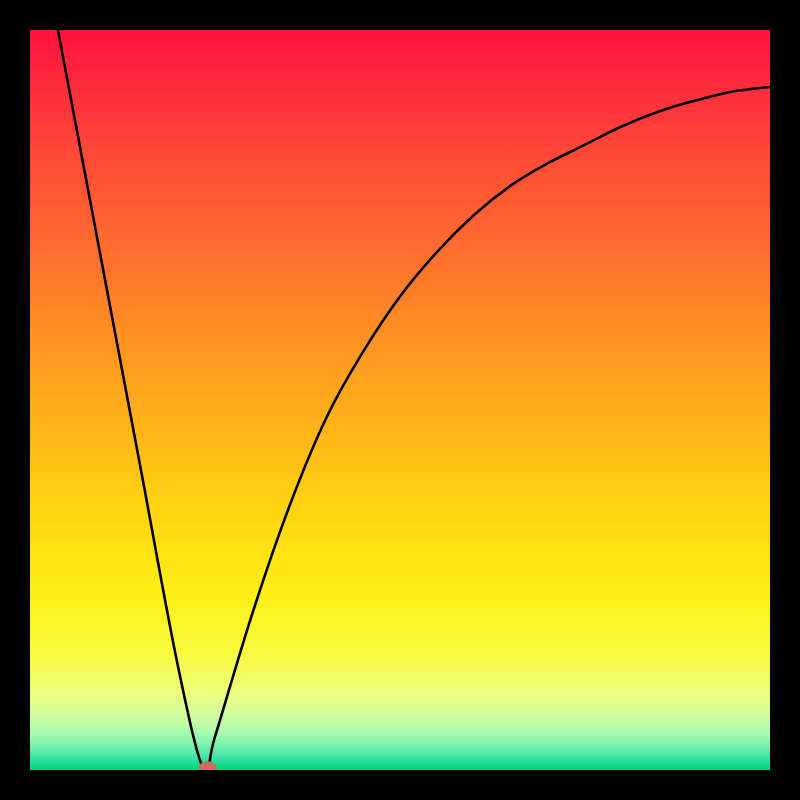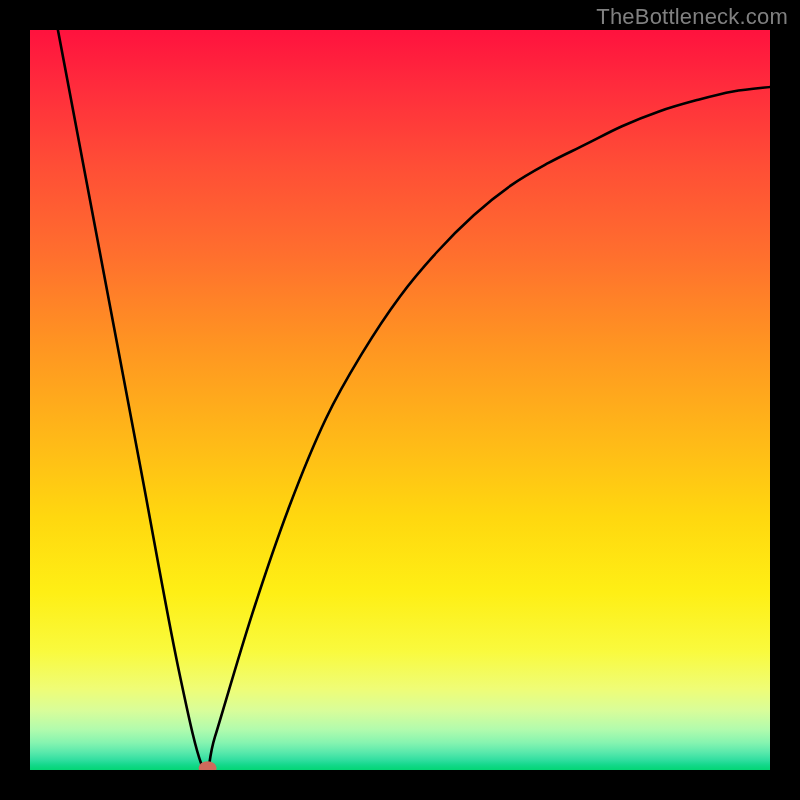--- a/index.html
+++ b/index.html
@@ -59,21 +59,20 @@
     right: 12px;
     color: #808080;
     font-size: 22px;
     letter-spacing: 0.2px;
   }
 </style>
 </head>
 <body>
 
 <div class="frame">
-  <div class="attribution">TheBottleneck.com</div>
   <div class="plot">
     <div class="gradient"></div>
     <svg class="curve-svg" viewBox="0 0 740 740" preserveAspectRatio="none">
       <path d="M 0.00 -148.00 C 6.66 -112.70, 23.68 -22.50, 37.00 48.10 C 50.32 118.70, 60.68 173.60, 74.00 244.20 C 87.32 314.80, 97.68 369.70, 111.00 440.30 C 124.32 510.90, 136.68 582.45, 148.00 636.40 C 159.32 690.35, 167.24 727.35, 173.90 740.00 C 180.56 752.65, 176.34 734.67, 185.00 706.70 C 193.66 678.73, 208.68 625.89, 222.00 584.60 C 235.32 543.31, 245.68 512.60, 259.00 477.30 C 272.32 442.00, 282.68 416.47, 296.00 388.50 C 309.32 360.53, 319.68 343.88, 333.00 321.90 C 346.32 299.92, 356.68 284.38, 370.00 266.40 C 383.32 248.42, 393.68 236.65, 407.00 222.00 C 420.32 207.35, 430.68 196.99, 444.00 185.00 C 457.32 173.01, 467.68 164.72, 481.00 155.40 C 494.32 146.08, 504.68 140.53, 518.00 133.20 C 531.32 125.87, 541.68 121.36, 555.00 114.70 C 568.32 108.04, 578.68 102.19, 592.00 96.20 C 605.32 90.21, 615.68 86.06, 629.00 81.40 C 642.32 76.74, 652.68 73.90, 666.00 70.30 C 679.32 66.70, 689.68 63.82, 703.00 61.42 C 716.32 59.02, 733.34 57.78, 740.00 56.98" id="curve-path" fill="none" stroke="#000" stroke-width="2.6" stroke-linecap="round" stroke-linejoin="round"></path>
       <ellipse id="marker-dot" cx="177.60" cy="737.78" rx="9" ry="6.5" fill="#d06a5c"></ellipse>
     </svg>
   </div>
 </div>
 
 </body></html>

